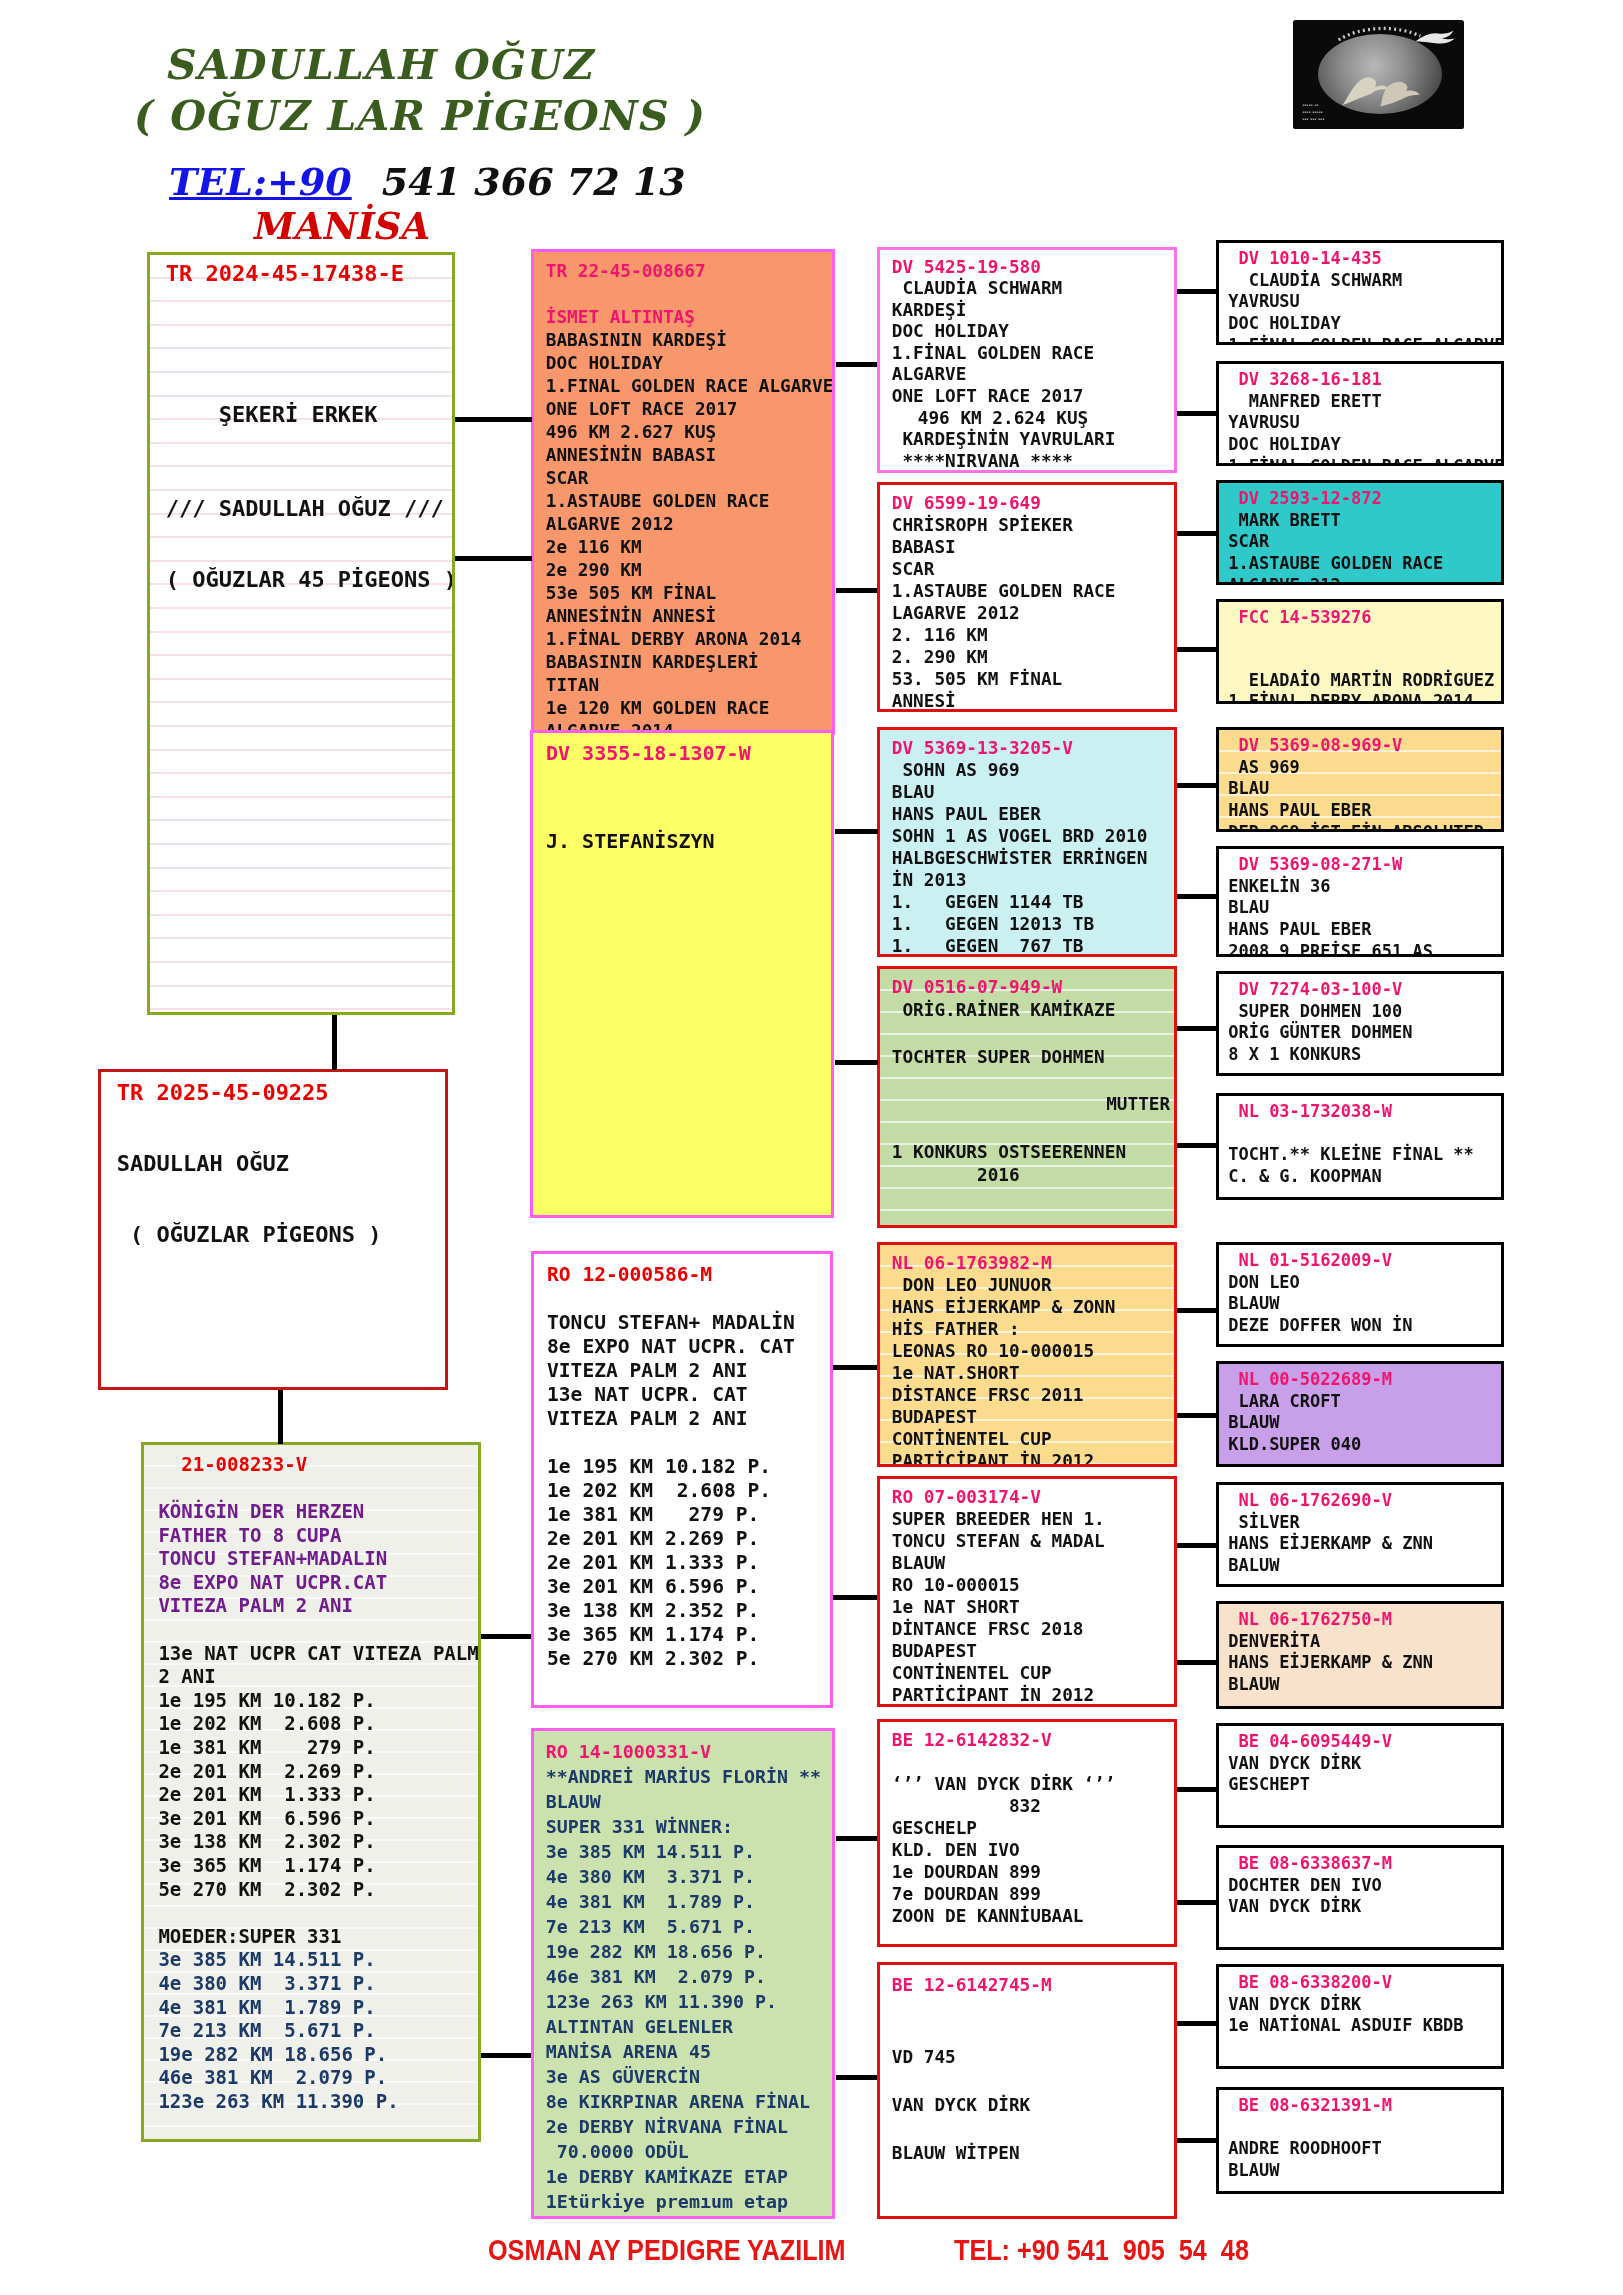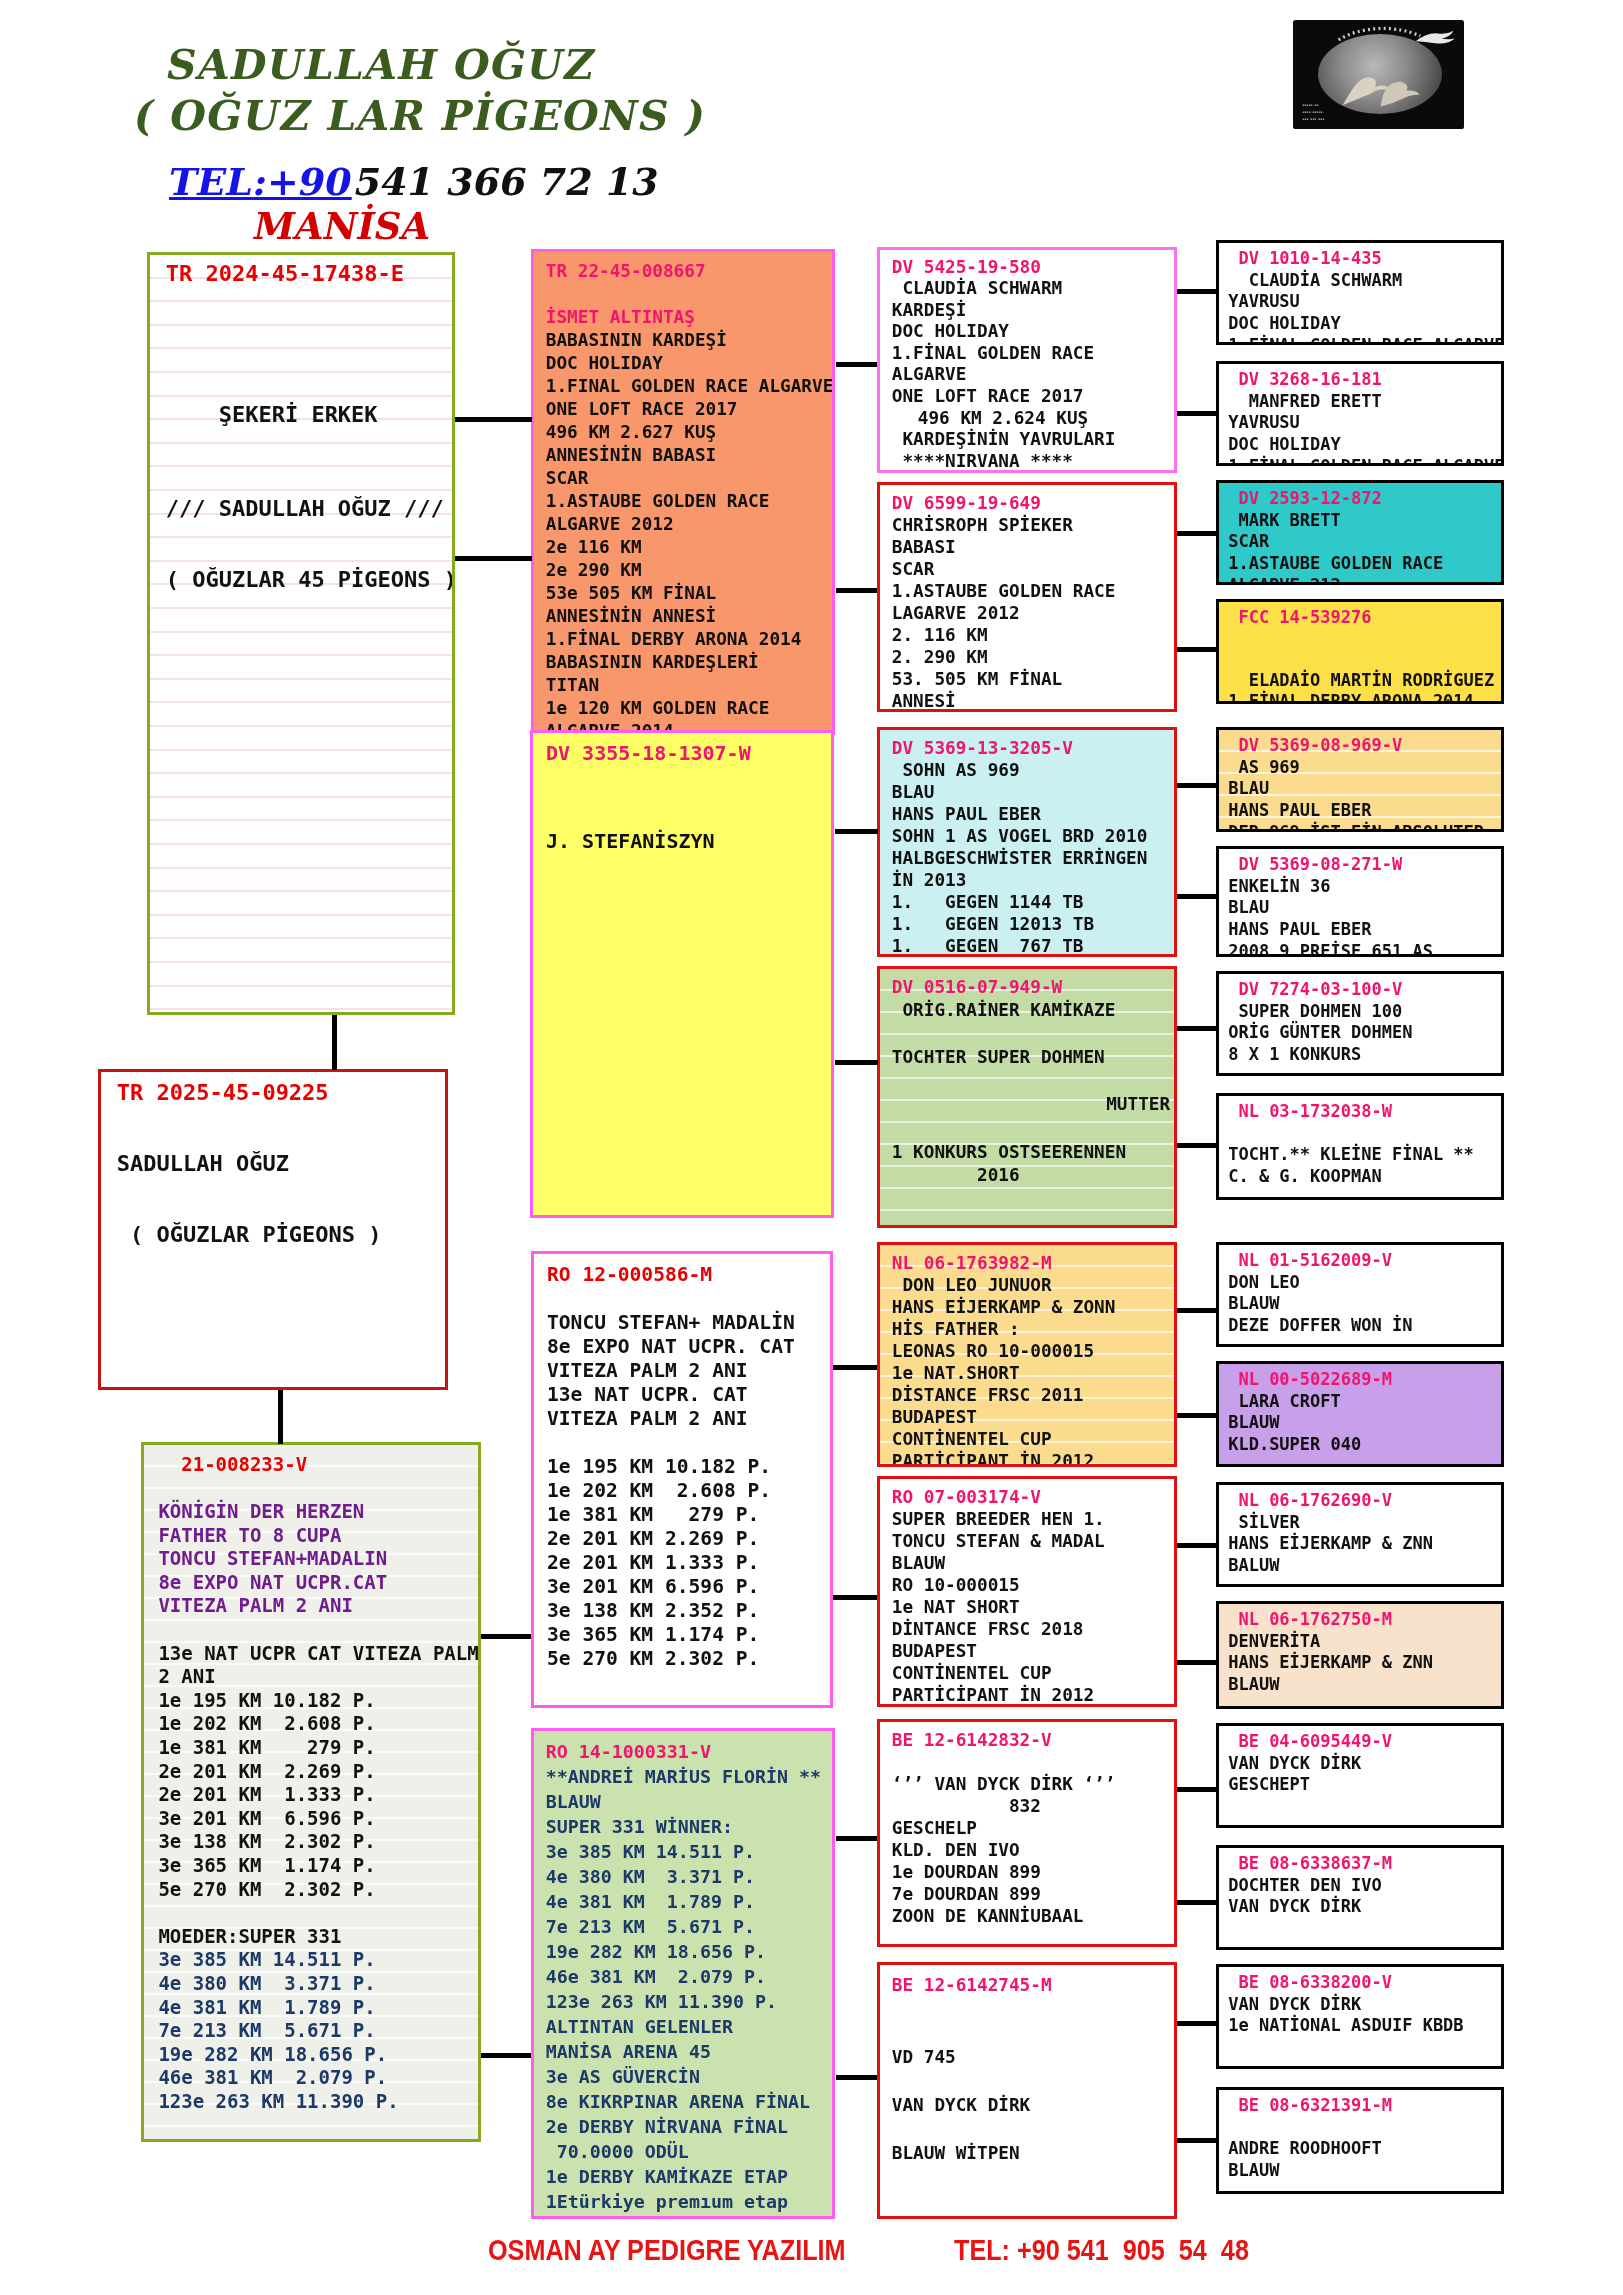--- a/index.html
+++ b/index.html
@@ -4,21 +4,21 @@
 <style>
   html,body{margin:0;padding:0;background:#ffffff;}
   body{width:1623px;height:2295px;position:relative;font-family:"DejaVu Sans Mono",monospace;overflow:hidden;}
   .abs{position:absolute;}
   
   .h-title{font-family:"DejaVu Serif","Liberation Serif",serif;font-style:italic;font-weight:bold;}
   #title1{left:167px;top:41px;font-size:41px;letter-spacing:1.3px;}
   #title2{left:134px;top:92px;font-size:41px;letter-spacing:1.3px;}
   #telline{left:169px;top:159px;font-size:38px;font-family:"DejaVu Serif","Liberation Serif",serif;font-style:italic;font-weight:bold;}
   #tel-label{text-decoration:underline;}
-  #tel-number{margin-left:3px;}
+  #tel-number{margin-left:30px;}
   #city{left:254px;top:204px;font-size:37px;font-family:"DejaVu Serif","Liberation Serif",serif;font-style:italic;font-weight:bold;}
   
   #logo{left:1293px;top:19.6px;width:171px;height:109px;background:#0a0a0a;border-radius:2.6px;overflow:hidden;}
   #logo .globe{position:absolute;left:25px;top:14.4px;width:124px;height:80px;border-radius:50%;
     background:radial-gradient(circle at 45% 40%, #b8b8b8 0%, #8d8d8d 38%, #5d5d5d 70%, #2c2c2c 100%);}
   #logo svg{position:absolute;left:0;top:0;}
   #logo .stamp{position:absolute;left:9.2px;bottom:5.2px;color:#9a9a9a;font-size:5.9px;line-height:7.2px;font-family:"Liberation Sans",sans-serif;}
   
   .box{position:absolute;box-sizing:border-box;overflow:hidden;font-weight:bold;}
   .box .line{white-space:pre;}
@@ -283,21 +283,21 @@
       <div class="line" style="color: rgb(17, 17, 17);">DOC HOLIDAY</div>
       <div class="line" style="color: rgb(17, 17, 17);">1.FİNAL GOLDEN RACE ALGARVE</div>
     </div>
     <div class="box" style="left: 1216px; top: 480px; width: 288px; height: 105px; background-color: rgb(48, 201, 201); border: 3.3px solid rgb(0, 0, 0); font-size: 17px; line-height: 21.6px; padding: 5.2px 3.9px 2.6px 9.2px;">
       <div class="line" style="color: rgb(240, 20, 110);"> DV 2593-12-872</div>
       <div class="line" style="color: rgb(17, 17, 17);"> MARK BRETT</div>
       <div class="line" style="color: rgb(17, 17, 17);">SCAR</div>
       <div class="line" style="color: rgb(17, 17, 17);">1.ASTAUBE GOLDEN RACE</div>
       <div class="line" style="color: rgb(17, 17, 17);">ALGARVE 212</div>
     </div>
-    <div class="box" style="left: 1216px; top: 599px; width: 288px; height: 105px; background-color: #fde047; border: 3.3px solid rgb(0, 0, 0); font-size: 17px; line-height: 21px; padding: 5.2px 3.9px 2.6px 9.2px;">
+    <div class="box" style="left: 1216px; top: 599px; width: 288px; height: 105px; background-color: #fef9c3; border: 3.3px solid rgb(0, 0, 0); font-size: 17px; line-height: 21px; padding: 5.2px 3.9px 2.6px 9.2px;">
       <div class="line" style="color: rgb(240, 20, 110);"> FCC 14-539276</div>
       <div class="line" style="color: rgb(17, 17, 17);">&nbsp;</div>
       <div class="line" style="color: rgb(17, 17, 17);">&nbsp;</div>
       <div class="line" style="color: rgb(17, 17, 17);">  ELADAİO MARTİN RODRİGUEZ</div>
       <div class="line" style="color: rgb(17, 17, 17);">1.FİNAL DERBY ARONA 2014</div>
     </div>
     <div class="box ruled-light" style="left: 1216px; top: 727px; width: 288px; height: 105px; background-color: rgb(251, 220, 142); border: 3.3px solid rgb(0, 0, 0); font-size: 17px; line-height: 21.6px; padding: 5.2px 3.9px 2.6px 9.2px;">
       <div class="line" style="color: rgb(240, 20, 110);"> DV 5369-08-969-V</div>
       <div class="line" style="color: rgb(17, 17, 17);"> AS 969</div>
       <div class="line" style="color: rgb(17, 17, 17);">BLAU</div>

